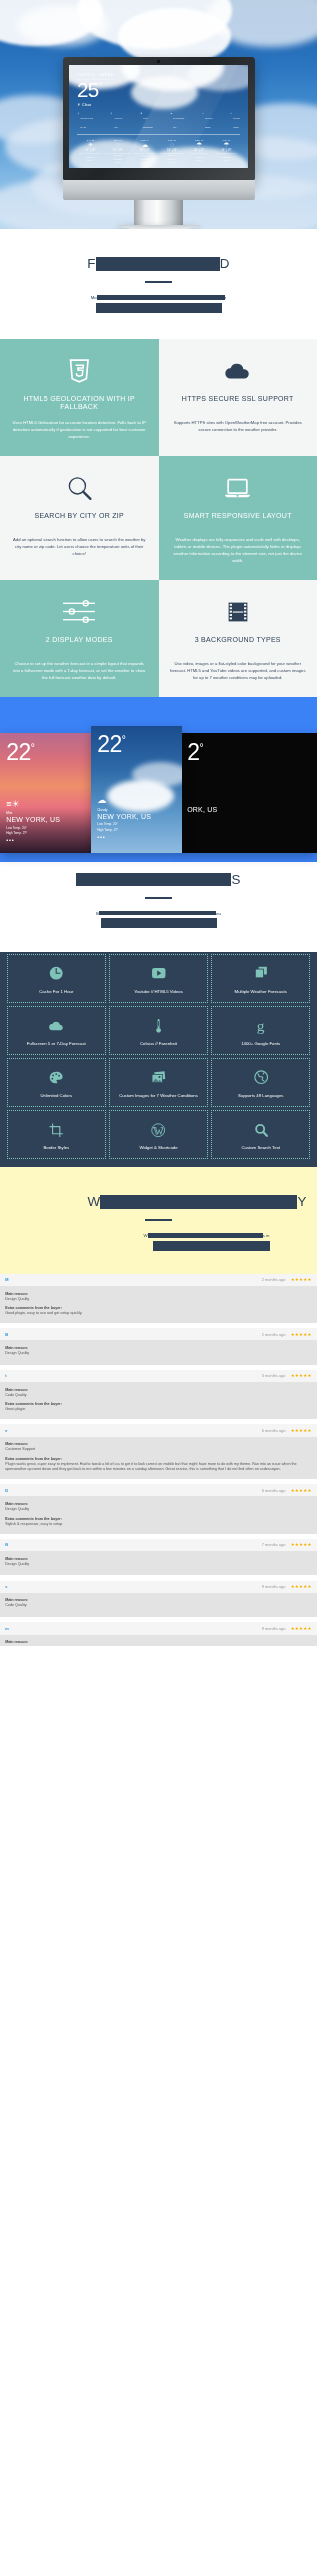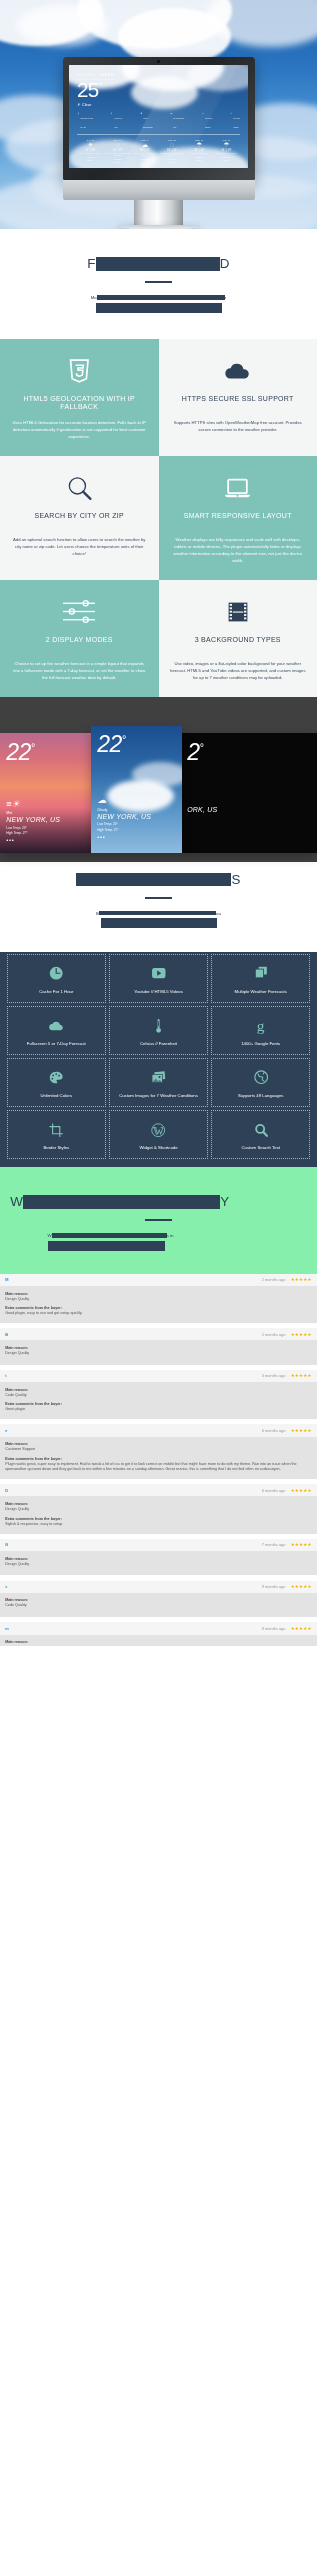--- a/index.html
+++ b/index.html
@@ -115,21 +115,21 @@
   .fcell { padding:13.4px 11.3px 15.5px 11.3px; text-align:center; min-height:111px; }
   .fcell.teal { background:#7fc2b8; color:#fff; }
   .fcell.light{ background:#f4f5f5; color:#2e4157; }
   .ficon { height:37px; display:flex; align-items:center; justify-content:center; margin-bottom:5.2px;}
   .ftitle { font-size:7px; font-weight:300; letter-spacing:0.3px; line-height:1.22; min-height:17.5px;}
   .fdesc { font-size:4.2px; line-height:1.62; margin-top:8.2px; }
   .fcell.teal .fdesc{ color:#ffffff; }
   .fcell.light .fdesc{ color:#3c4d61; }
 
   
-  .cards-wrap{ background:#404040; padding:29px 4px 0 0; position:relative; height:165px;font-style:italic;}
+  .cards-wrap{ background:#3b82f6; padding:29px 4px 0 0; position:relative; height:165px;}
   .cards { position:relative; height:120px; width:317px; }
   .wcard{
     position:absolute; top:0; width:91px; height:120px;
     color:#fff; overflow:hidden;
     box-shadow:0 3.6px 10.3px rgba(0,0,0,.28);
     padding:7.2px 6.2px;
   }
   .wcard.c1{ left:0; top:7.2px;
     background:linear-gradient(to bottom,#b86a8e 0%,#d9707a 22%,#ef8f6a 44%,#e8727f 62%,#7a3f52 82%,#2a1a2a 100%); }
   .wcard.c2{ left:91px; top:0; width:91px; height:127px; z-index:3;
@@ -153,21 +153,21 @@
     margin:1.5px;
     padding:9.3px 4.1px 7.2px 4.1px;
     text-align:center;
     min-height:47px;
     display:flex; flex-direction:column; align-items:center; justify-content:flex-start;
   }
   .icell .ii{ color:#7fc2b8; height:18.5px; display:flex; align-items:center; justify-content:center; }
   .icell .il{ color:#fff; font-size:4.3px; line-height:1.4; margin-top:6.2px; }
 
   
-  .rev-head{ padding:27px 10.3px 20.6px 10.3px; text-align:left; background:#86efac;}
+  .rev-head{ padding:27px 10.3px 20.6px 10.3px; text-align:right; background:#fef9c3;}
   .review{ margin:0 0 5.2px 0; }
   .rev-top{
     background:#f5f5f5; display:flex; align-items:center;
     padding:3.6px 5.2px; font-size:3.6px;
   }
   .rev-initial{ color:#1f8fd6; font-weight:bold; font-size:3.9px; flex:0 0 auto; }
   .rev-spacer{ flex:1 1 auto; }
   .rev-date{ color:#9a9a9a; font-size:3.9px; margin-right:5.2px; }
   .rev-stars{ color:#f5b301; font-size:4.4px; letter-spacing:0.3px; }
   .rev-body{ background:#e3e3e3; padding:5.7px 5.2px 6.2px 5.2px; }

